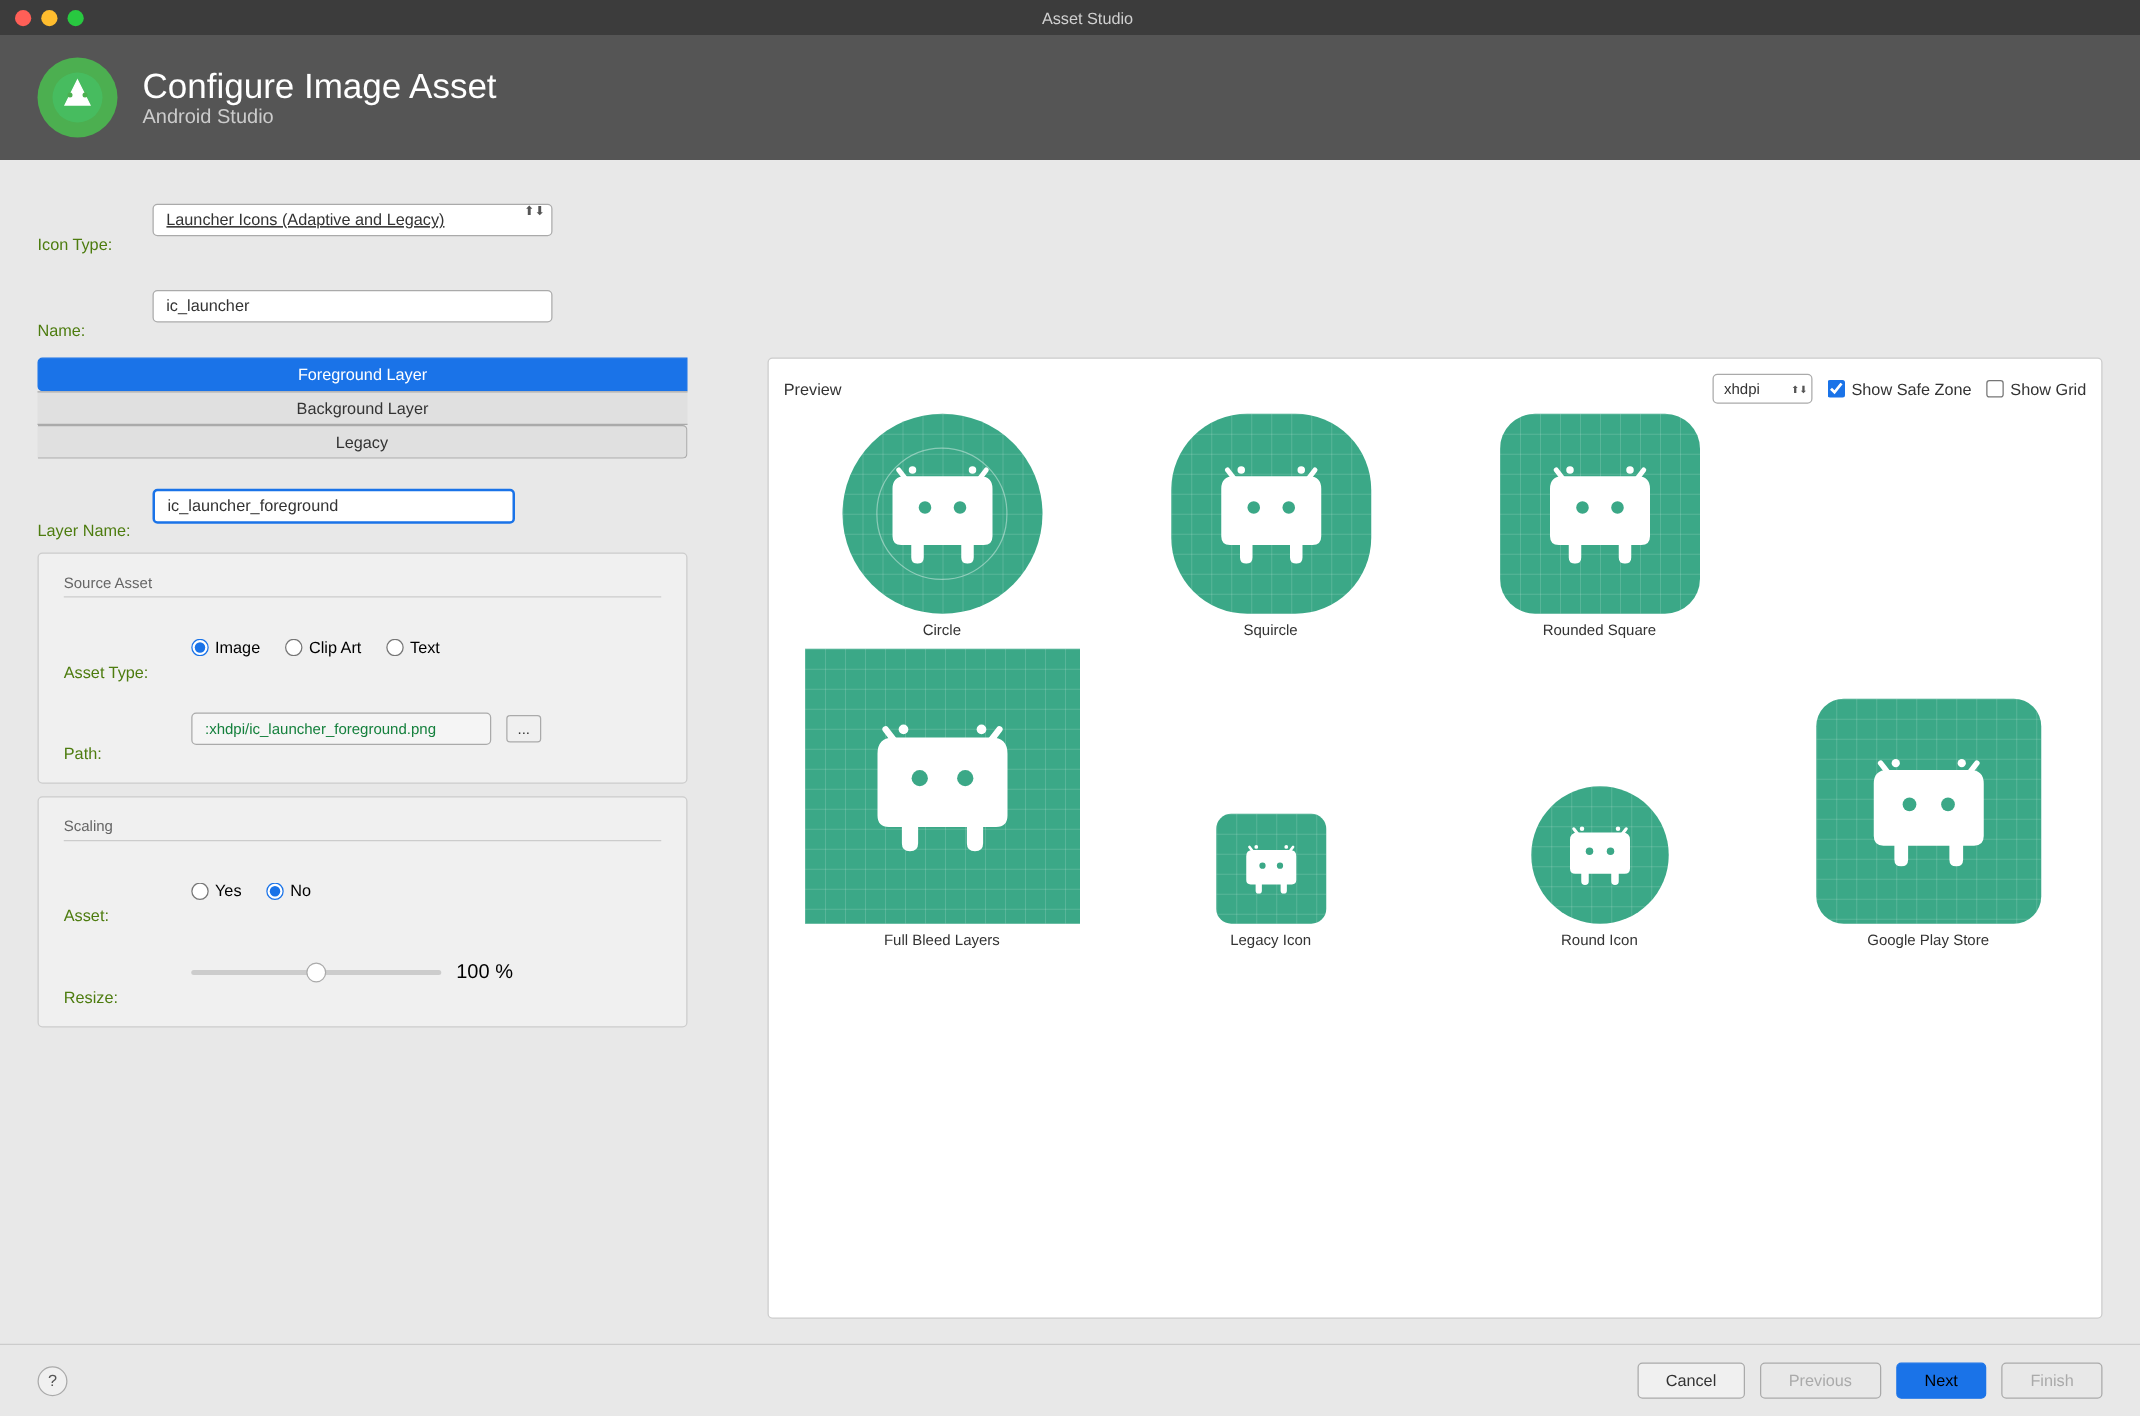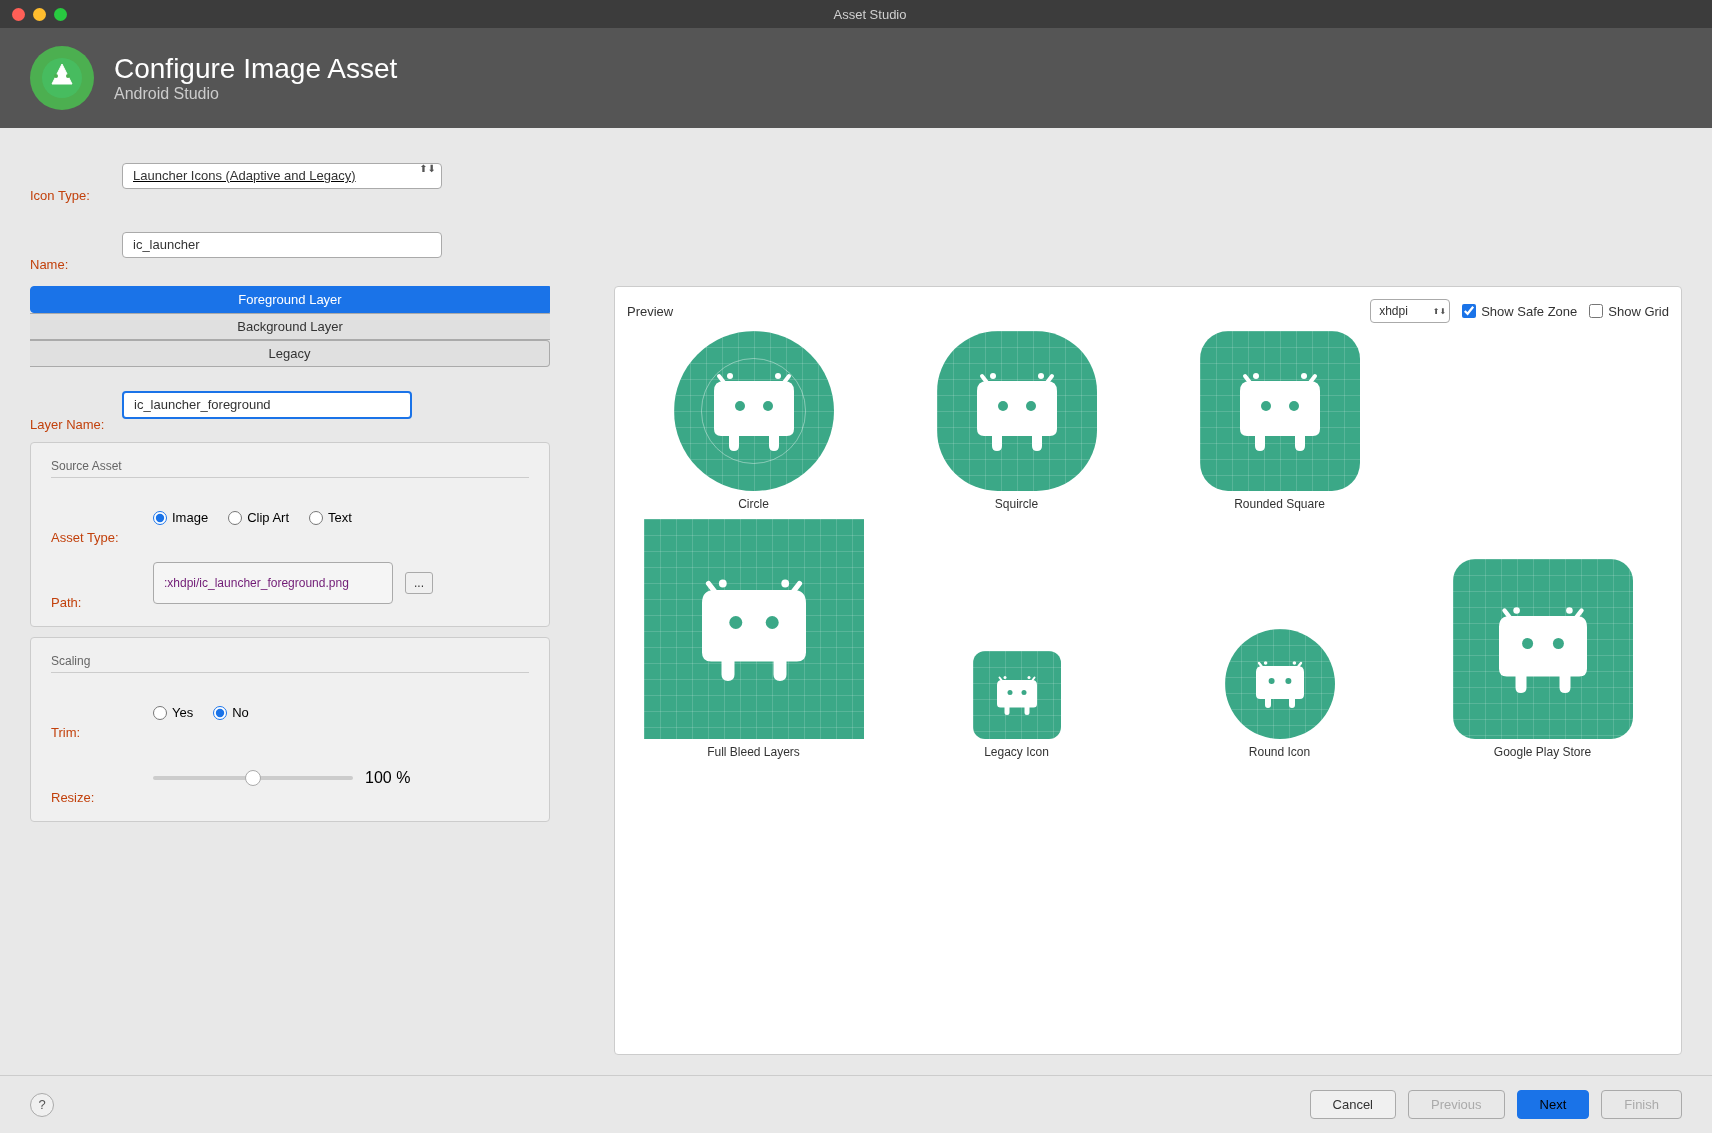--- a/index.html
+++ b/index.html
@@ -83,21 +83,21 @@
     }
 
     
     .form-row {
       display: flex;
       align-items: center;
       gap: 12px;
     }
     .form-label {
       font-size: 13px;
-      color: #c2410c;
+      color: #4d7c0f;
       min-width: 80px;
       margin-top: 40px;
     }
     .form-select-wrapper {
       position: relative;
       display: inline-flex;
       align-items: flex-start;
       text-decoration: underline;
     }
     .form-select {
@@ -469,22 +469,22 @@
       height: 28px;
       min-width: 290px;
     }
 
     .path-input {
       background: #f5f5f5;
       border: 1px solid #aaa;
       border-radius: 4px;
       padding: 4px 10px;
       font-size: 12px;
-      color: #701a75;
-      height: 42px;
+      color: #15803d;
+      height: 26px;
       min-width: 240px;
     }
     .browse-btn {
       padding: 3px 8px;
       border: 1px solid #aaa;
       background: #f0f0f0;
       border-radius: 3px;
       font-size: 12px;
       cursor: pointer;
       color: #333;
@@ -576,21 +576,21 @@
           <span class="form-label" style="min-width:90px;">Path:</span>
           <input class="path-input" type="text" value=":xhdpi/ic_launcher_foreground.png" style="">
           <button class="browse-btn">...</button>
         </div>
       </div>
 
       <div class="section-panel">
         <div class="section-title">Scaling</div>
 
         <div class="form-row" style="margin-bottom: 10px;">
-          <span class="form-label" style="min-width:90px;">Trim:</span>
+          <span class="form-label" style="min-width:90px;">Asset:</span>
           <div class="radio-row">
             <label class="radio-item">
               <input type="radio" class="radio-input" name="trim" style="">
               <span>Yes</span>
             </label>
             <label class="radio-item">
               <input type="radio" class="radio-input" name="trim" checked="" style="">
               <span>No</span>
             </label>
           </div>

